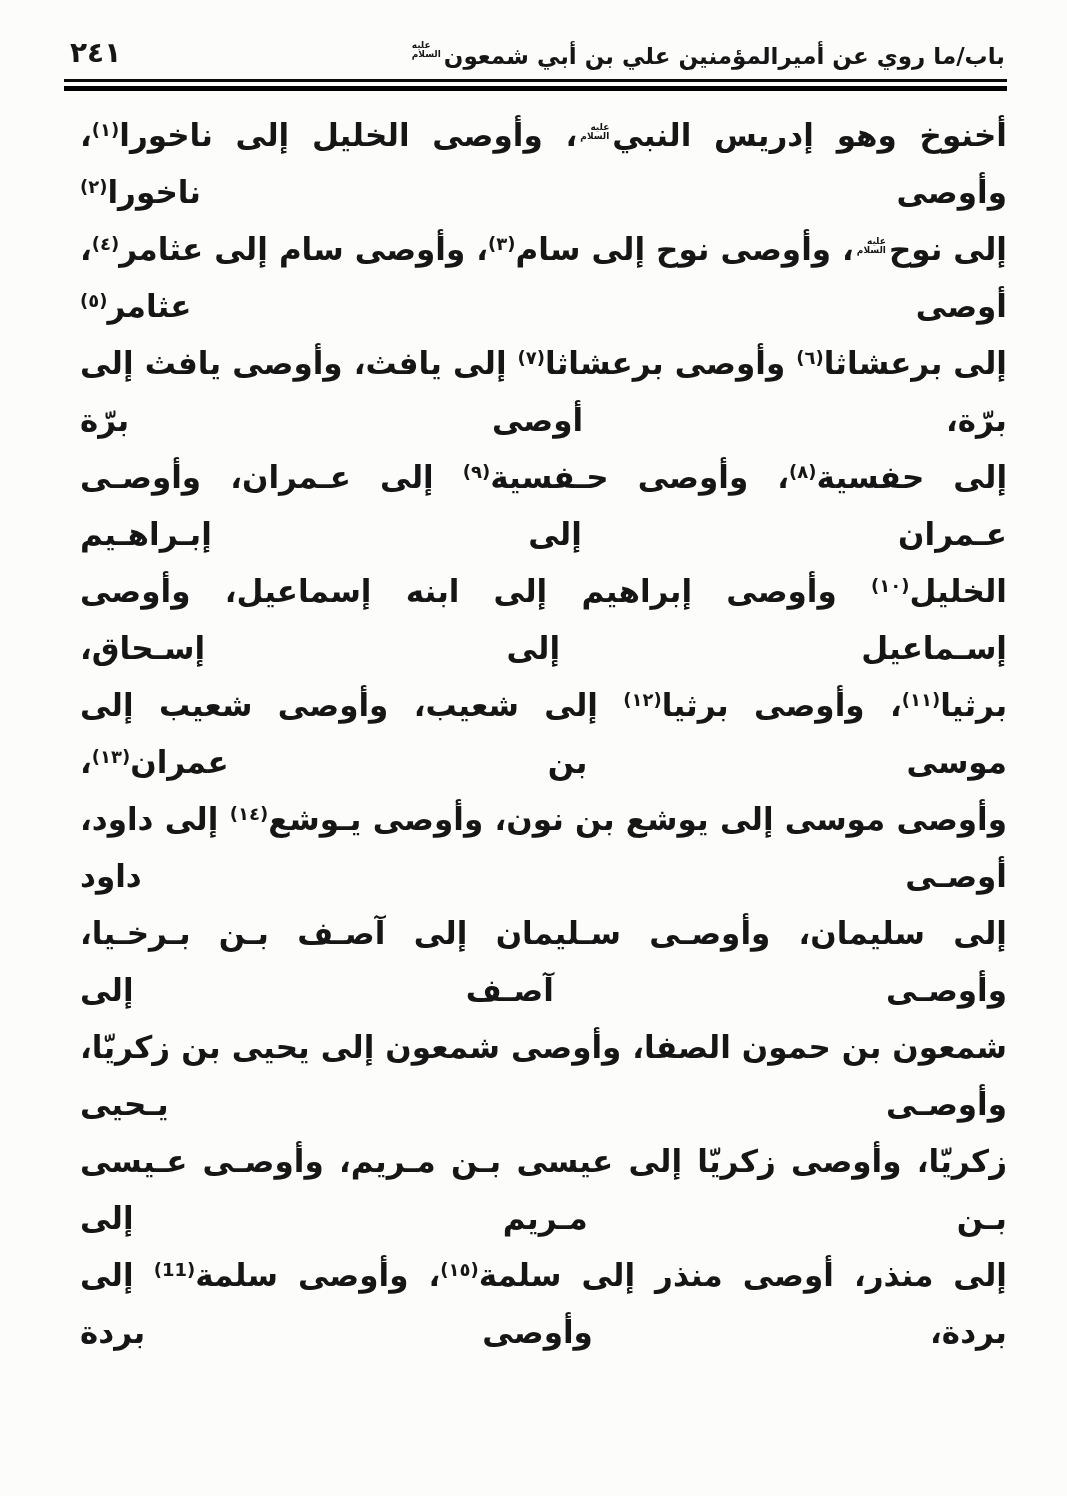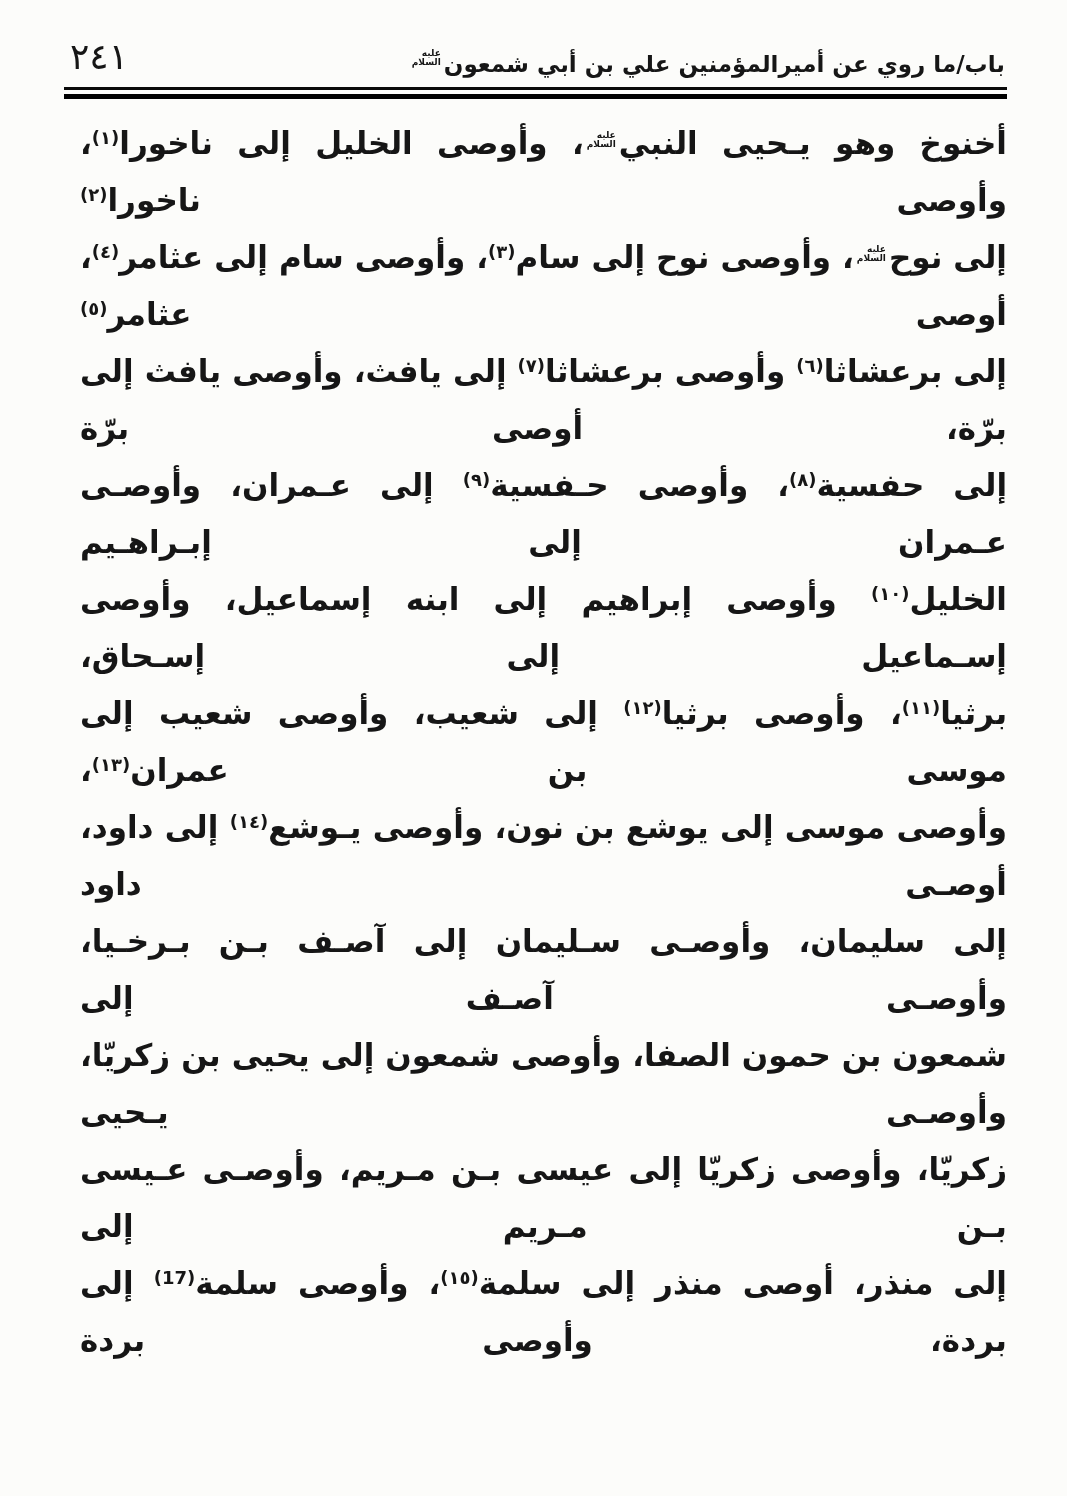--- a/index.html
+++ b/index.html
@@ -21,37 +21,37 @@
     justify-content:space-between;
     align-items:flex-end;
     padding:0 2px 0 6px;
   }
   .header-title{
     font-size:23px;
     font-weight:700;
     white-space:nowrap;
   }
   .page-number{
-    font-size:36px;
-    font-weight:400;
+    font-size:28px;
+    font-weight:700;
     letter-spacing:2px;
   }
   .double-rule{
     margin-top:10px;
     height:4px;
     border-top:3px solid #0a0a0a;
     border-bottom:5px solid #000;
   }
   
   .hon{
     display:inline-block;
     font-size:9px;
     font-weight:700;
     line-height:1.05;
-    text-align:right;
+    text-align:left;
     vertical-align:7px;
     margin:0 3px;
   }
   .hon div{white-space:nowrap;}
   
   .body-text{
     margin-top:16px;
     padding-left:16px;
   }
   .body-line{
@@ -77,26 +77,26 @@
   <div class="header">
     <div class="header-title">
       <span>باب/ما روي عن أميرالمؤمنين علي بن أبي شمعون</span><span class="hon"><div>عليه</div><div>السلام</div></span>
     </div>
     <div class="page-number">٢٤١</div>
   </div>
 
   <div class="double-rule"></div>
 
   <div class="body-text">
-      <div class="body-line"><span>أخنوخ وهو يـحيى النبي</span><span class="hon"><div>عليه</div><div>السلام</div></span><span>، وأوصى الخليل إلى ناخورا</span><sup class="fnref">(١)</sup><span>، وأوصى ناخورا</span><sup class="fnref">(٢)</sup></div>
+      <div class="body-line"><span>أخنوخ وهو إدريس النبي</span><span class="hon"><div>عليه</div><div>السلام</div></span><span>، وأوصى الخليل إلى ناخورا</span><sup class="fnref">(١)</sup><span>، وأوصى ناخورا</span><sup class="fnref">(٢)</sup></div>
       <div class="body-line"><span>إلى نوح</span><span class="hon"><div>عليه</div><div>السلام</div></span><span>، وأوصى نوح إلى سام</span><sup class="fnref">(٣)</sup><span>، وأوصى سام إلى عثامر</span><sup class="fnref">(٤)</sup><span>، أوصى عثامر</span><sup class="fnref">(٥)</sup></div>
       <div class="body-line"><span>إلى برعشاثا</span><sup class="fnref">(٦)</sup><span> وأوصى برعشاثا</span><sup class="fnref">(٧)</sup><span> إلى يافث، وأوصى يافث إلى برّة، أوصى برّة</span></div>
       <div class="body-line"><span>إلى حفسية</span><sup class="fnref">(٨)</sup><span>، وأوصى حـفسية</span><sup class="fnref">(٩)</sup><span> إلى عـمران، وأوصـى عـمران إلى إبـراهـيم</span></div>
       <div class="body-line"><span>الخليل</span><sup class="fnref">(١٠)</sup><span> وأوصى إبراهيم إلى ابنه إسماعيل، وأوصى إسـماعيل إلى إسـحاق،</span></div>
       <div class="body-line"><span>برثيا</span><sup class="fnref">(١١)</sup><span>، وأوصى برثيا</span><sup class="fnref">(١٢)</sup><span> إلى شعيب، وأوصى شعيب إلى موسى بن عمران</span><sup class="fnref">(١٣)</sup><span>،</span></div>
       <div class="body-line"><span>وأوصى موسى إلى يوشع بن نون، وأوصى يـوشع</span><sup class="fnref">(١٤)</sup><span> إلى داود، أوصـى داود</span></div>
       <div class="body-line"><span>إلى سليمان، وأوصـى سـليمان إلى آصـف بـن بـرخـيا، وأوصـى آصـف إلى</span></div>
       <div class="body-line"><span>شمعون بن حمون الصفا، وأوصى شمعون إلى يحيى بن زكريّا، وأوصـى يـحيى</span></div>
       <div class="body-line"><span>زكريّا، وأوصى زكريّا إلى عيسى بـن مـريم، وأوصـى عـيسى بـن مـريم إلى</span></div>
-      <div class="body-line"><span>إلى منذر، أوصى منذر إلى سلمة</span><sup class="fnref">(١٥)</sup><span>، وأوصى سلمة</span><sup class="fnref">(17)</sup><span> إلى بردة، وأوصى بردة</span></div>
+      <div class="body-line"><span>إلى منذر، أوصى منذر إلى سلمة</span><sup class="fnref">(١٥)</sup><span>، وأوصى سلمة</span><sup class="fnref">(11)</sup><span> إلى بردة، وأوصى بردة</span></div>
     </div>
 
 </div>
 
 </body></html>

